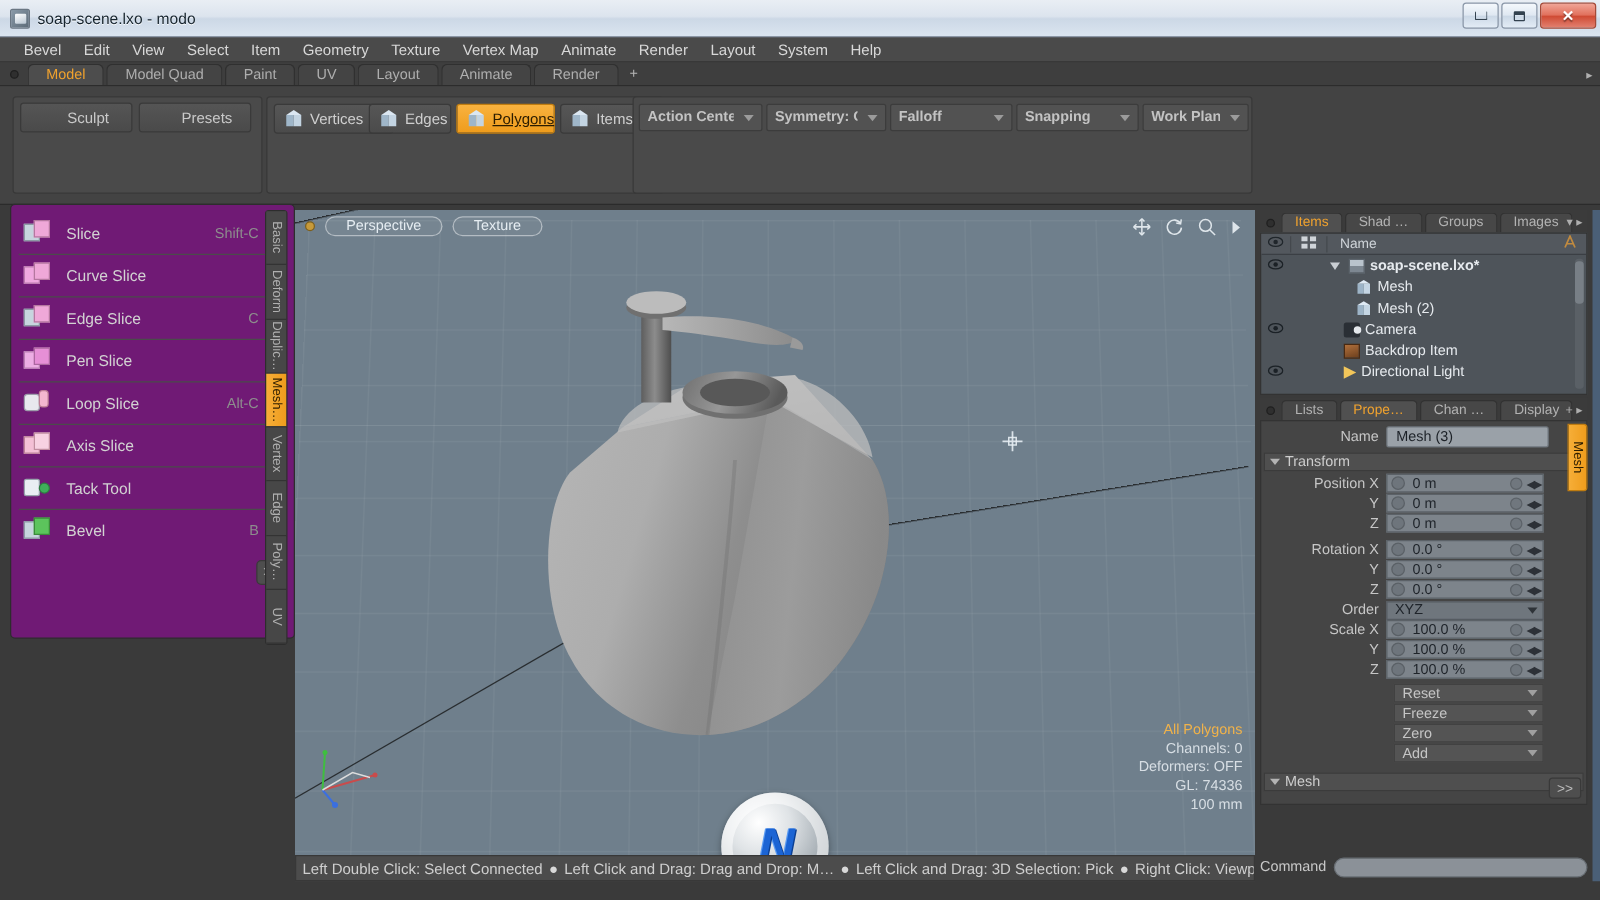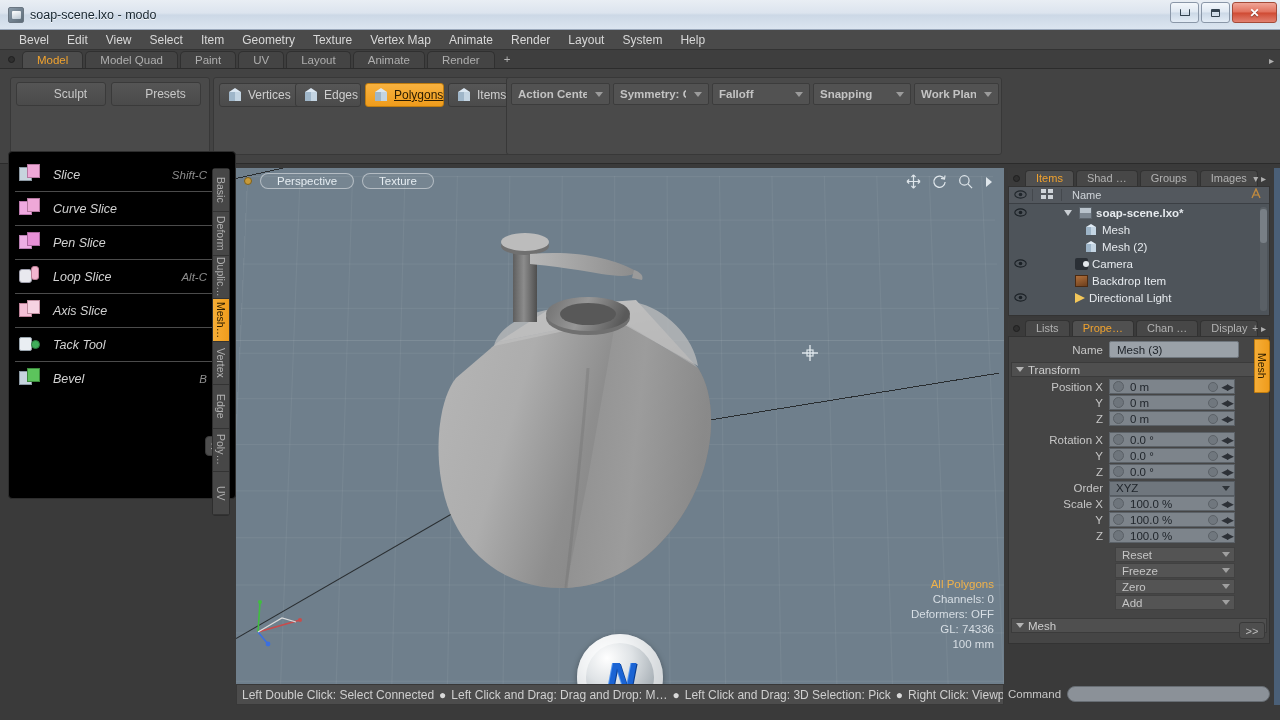--- a/index.html
+++ b/index.html
@@ -108,22 +108,22 @@
   .drop {
     height:22px; display:flex; align-items:center; padding:0 6px;
     border:1px solid #3c3c3c; border-radius:2px; color:#c3c3c3; font-size:11.5px;
     background:#525252; justify-content:space-between;
   }
   .drop .cap { white-space:nowrap; overflow:hidden; }
   .caret { width:0;height:0;border-left:4px solid transparent;border-right:4px solid transparent;border-top:5px solid #9b9b9b; margin-left:8px; flex:0 0 auto;}
 
   
   .leftpanel {
-    position:absolute; left:8px; top:151px; width:228px; height:348px;
-    background:#000000; border:1px solid #2d2d2d; border-radius:4px;font-style:italic;
+    position:absolute; left:8px; top:163px; width:228px; height:348px;
+    background:#701a75; border:1px solid #2d2d2d; border-radius:4px;
   }
   .toollist { position:absolute; left:6px; top:6px; width:200px; }
   .toolrow {
     height:34px; display:flex; align-items:center; padding:0 8px 0 4px;
     border-bottom:1px solid #4b4b4b; color:#d2d2d2; font-size:12.5px;
   }
   .toolrow .lbl { flex:1; margin-left:10px; }
   .toolrow .key { color:#8d8d8d; font-size:11.5px; }
   .ticon { width:24px; height:22px; position:relative; flex:0 0 auto; }
   .ticon .c1{position:absolute;left:0;top:3px;width:13px;height:14px;background:#c7d4de;border:1px solid #8c99a4;}
@@ -430,20 +430,28 @@
         <span class="lbl">Slice</span>
         <span class="key">Shift-C</span>
       </div>
       <div class="toolrow">
         <span class="ticon pink">
             <span class="c1"></span>
             <span class="c2"></span>
           </span>
         <span class="lbl">Curve Slice</span>
         <span class="key"></span>
+      </div>
+      <div class="toolrow">
+        <span class="ticon">
+            <span class="c1"></span>
+            <span class="c2"></span>
+          </span>
+        <span class="lbl">Edge Slice</span>
+        <span class="key">C</span>
       </div>
       <div class="toolrow">
         <span class="ticon pinkfull">
             <span class="c1"></span>
             <span class="c2"></span>
           </span>
         <span class="lbl">Pen Slice</span>
         <span class="key"></span>
       </div>
       <div class="toolrow">

